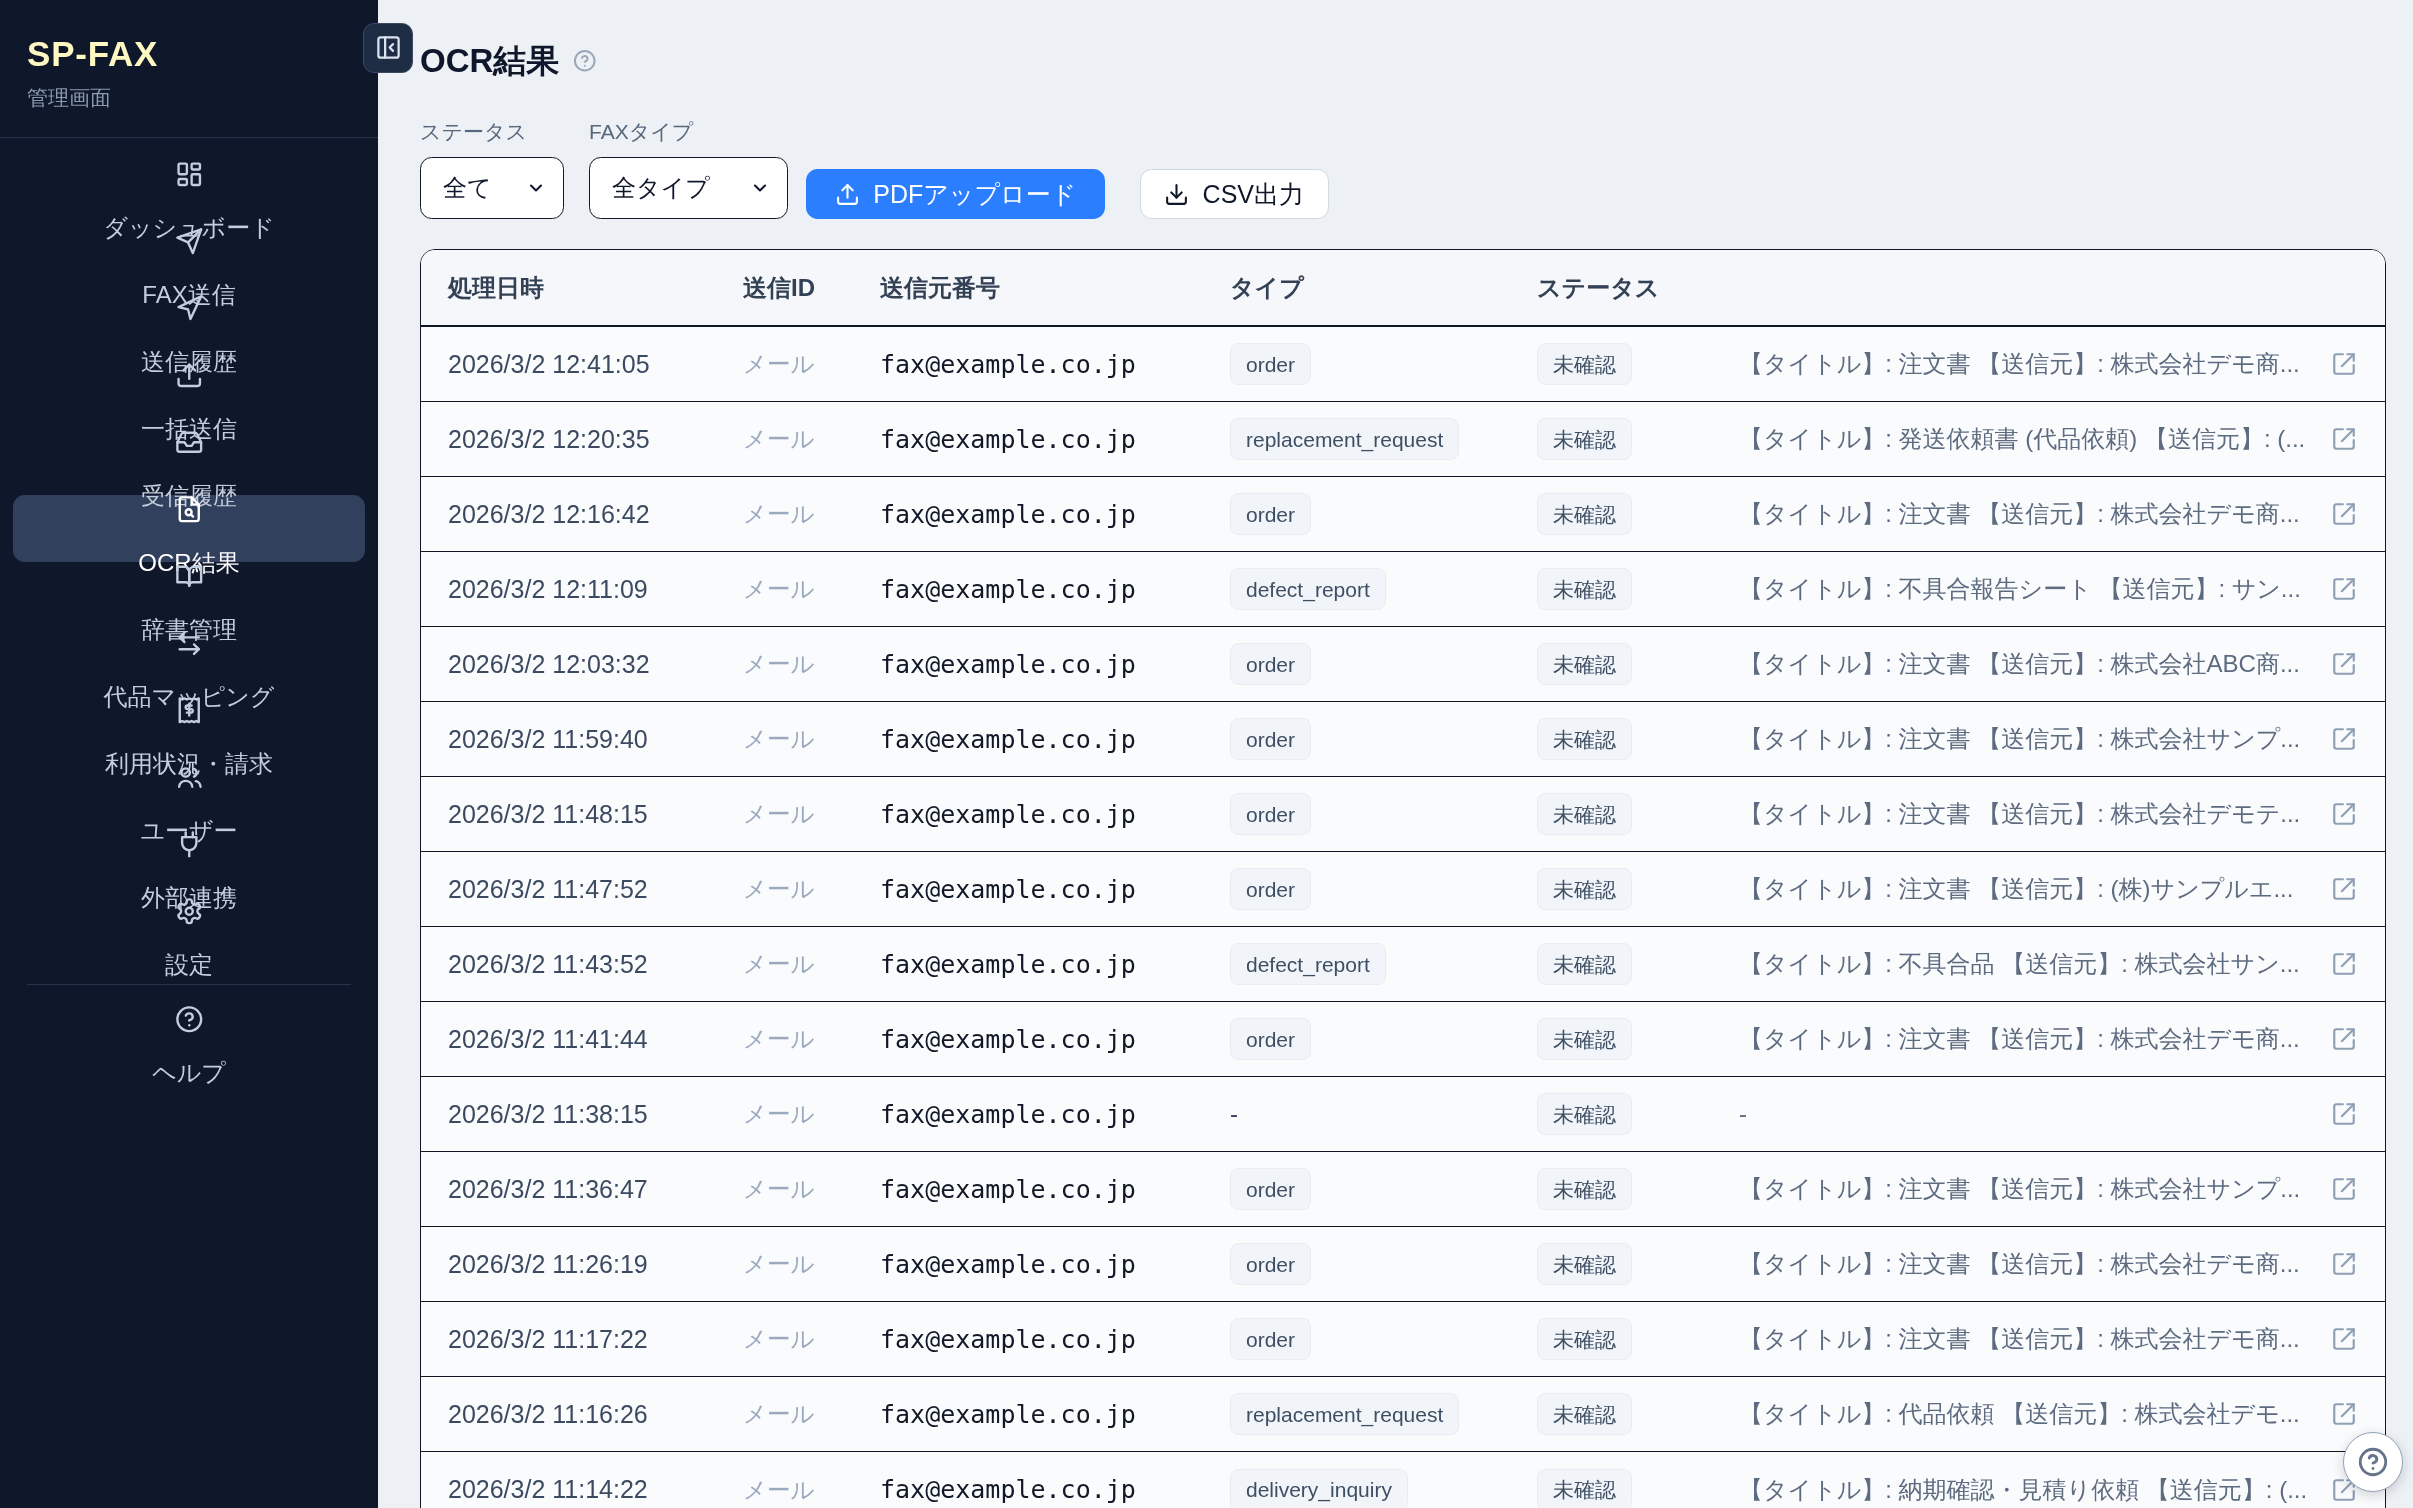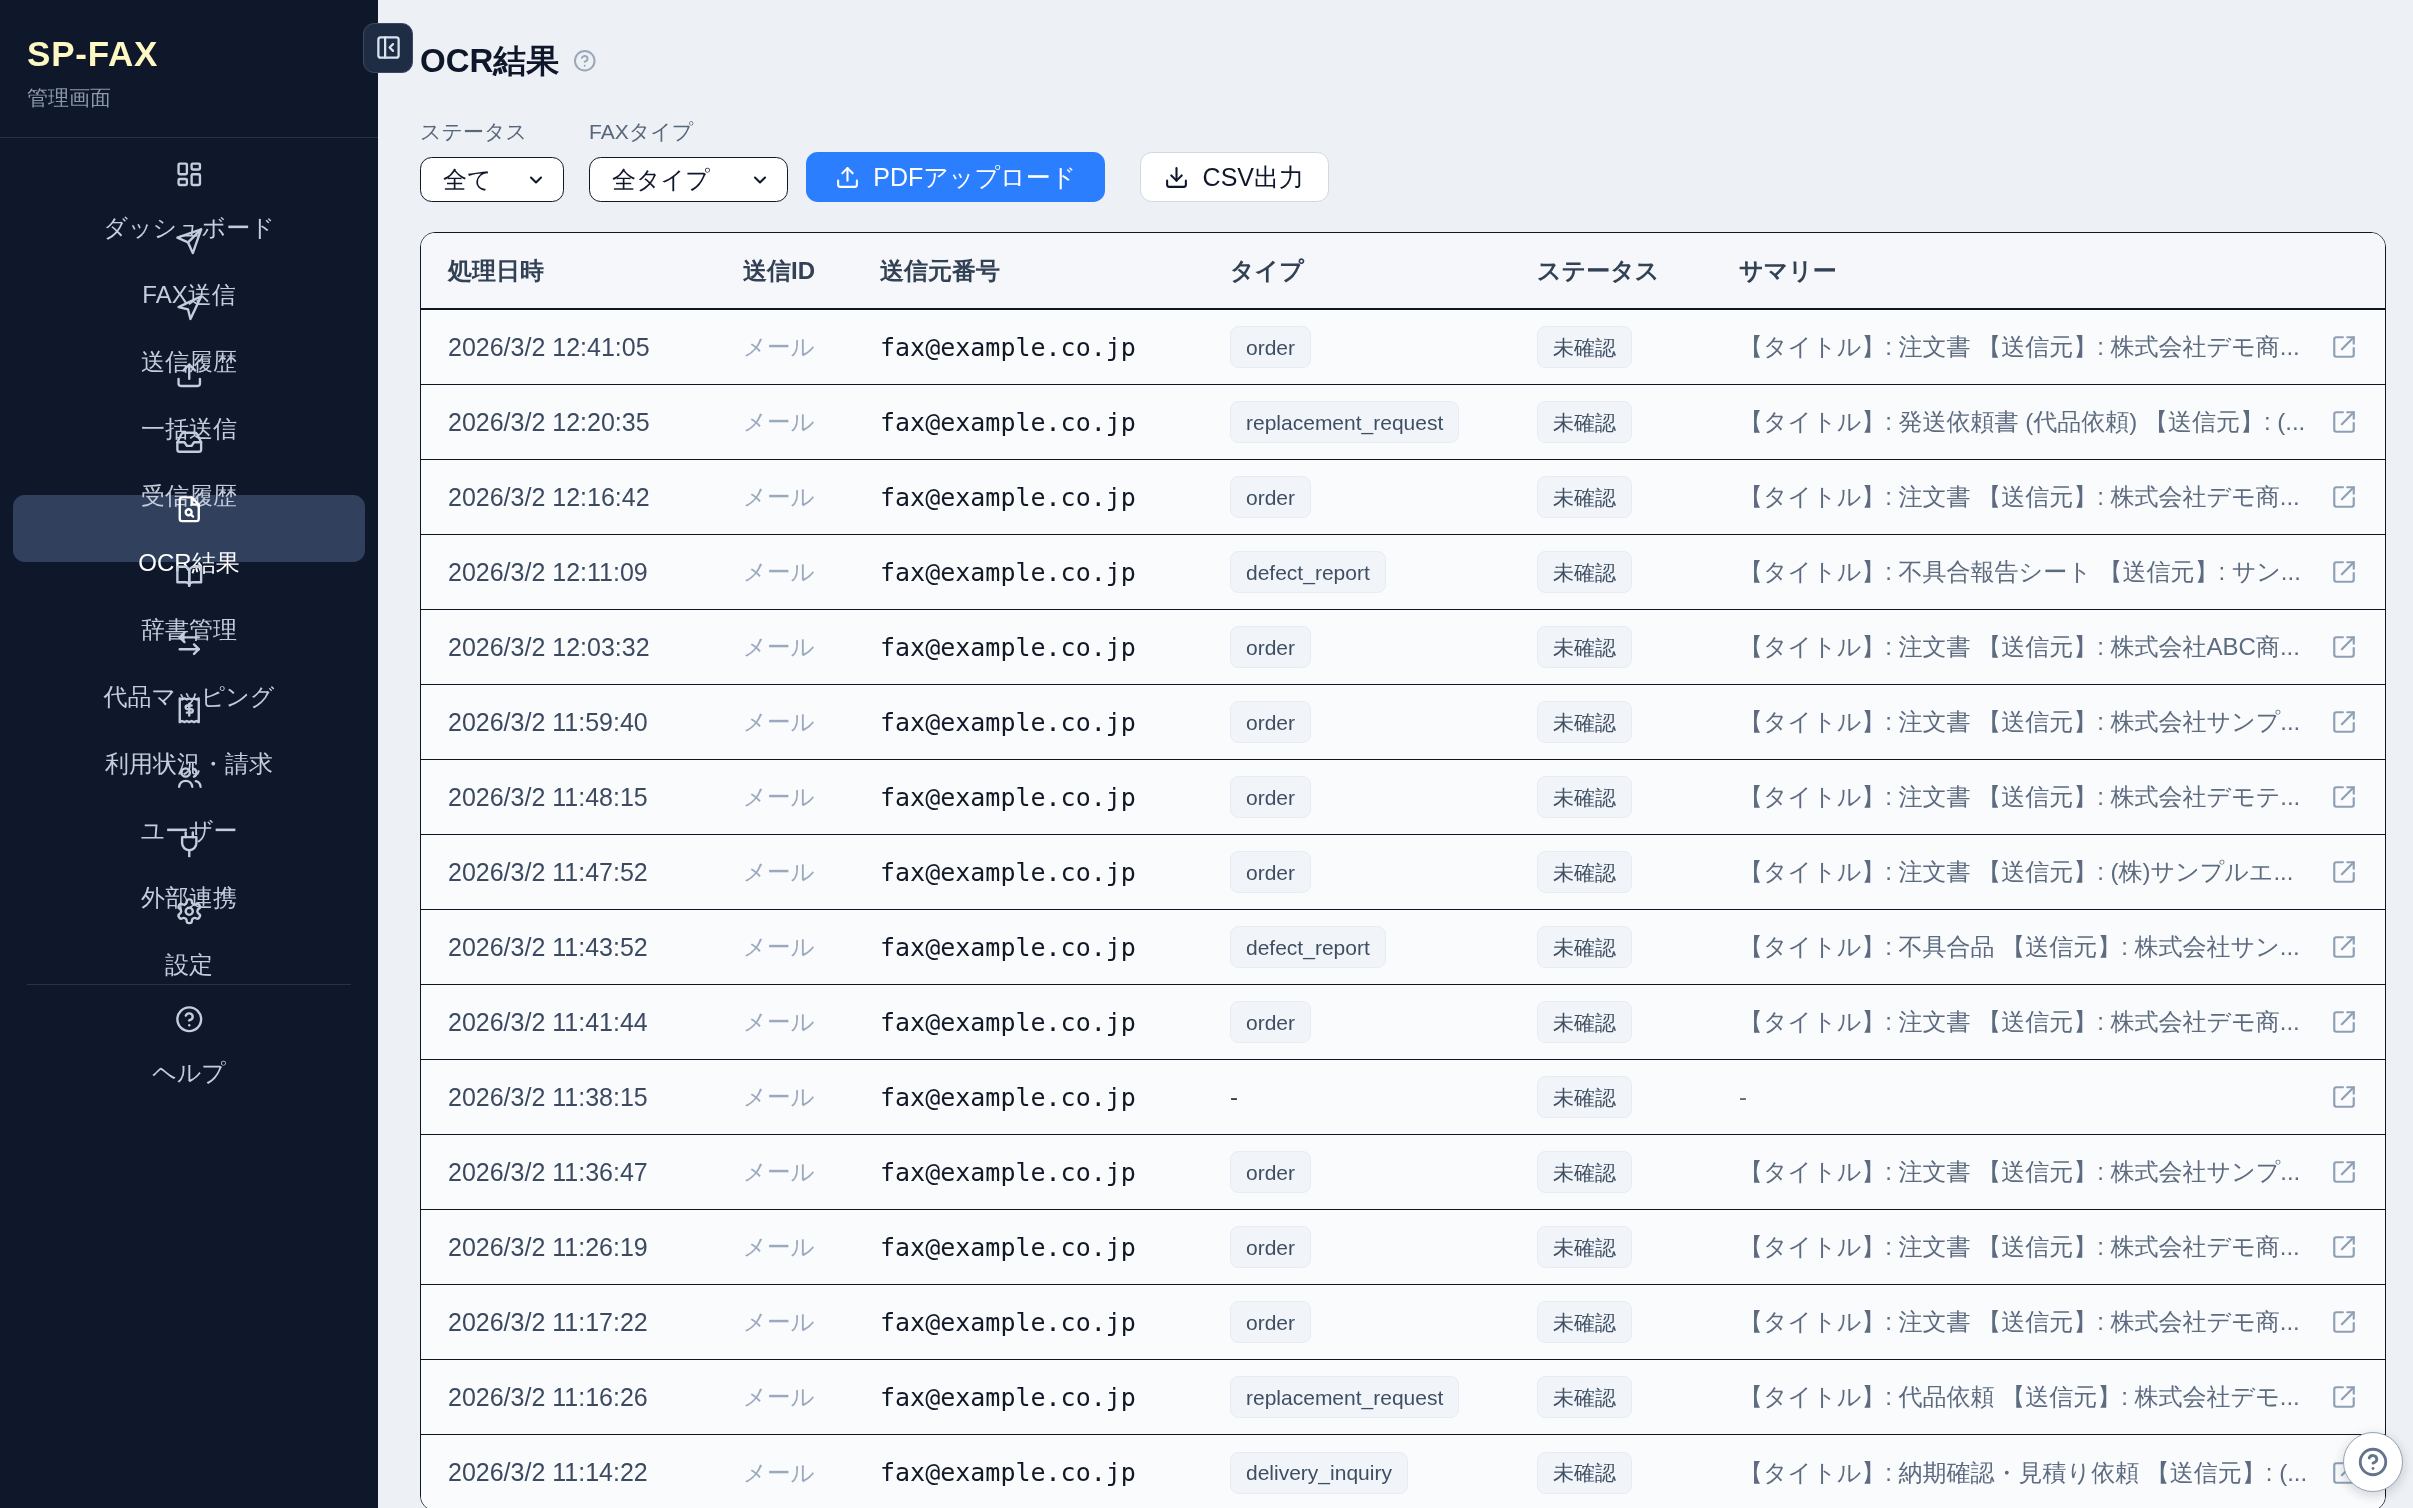--- a/index.html
+++ b/index.html
@@ -45,21 +45,21 @@
   .main { flex:1; padding:32px 0 0 42px; position:relative; }
   .title-row { display:flex; align-items:center; gap:13.4px; margin-top:6.7px; }
   .page-title { font-size:33px; font-weight:700; color:#0f172a; }
   .title-help { color:#9aa7b8; }
   .title-help svg { width:23.5px; height:23.5px; }
 
   .filters { display:flex; align-items:flex-end; margin-top:34px; }
   .filter-group { display:flex; flex-direction:column; }
   .filter-label { font-size:21px; color:#57677c; margin-bottom:11.7px; }
   .select {
-    height:45px; background:#ffffff; border:1.7px solid #0f172a; border-radius:11.7px;
+    height:62px; background:#ffffff; border:1.7px solid #0f172a; border-radius:11.7px;
     display:flex; align-items:center; justify-content:space-between;
     font-size:24px; color:#0f172a; padding:0 17px 0 22px; cursor:pointer; gap:15px;
     font-family:inherit;
   }
   .select svg { width:20px; height:20px; color:#0f172a; }
   .sel-status { width:144px; }
   .sel-type { width:199px; margin-right:0; }
   .g2 { margin-left:25px; }
   .btn {
     height:50px; border-radius:11.7px; display:flex; align-items:center; gap:13.4px;
@@ -335,21 +335,20 @@
     </button>
   </div>
 
   <div class="table-wrap">
     <div class="thead">
       <div class="cell">処理日時</div>
       <div class="cell">送信ID</div>
       <div class="cell">送信元番号</div>
       <div class="cell">タイプ</div>
       <div class="cell">ステータス</div>
-      <div class="cell">サマリー</div>
       <div class="cell"></div>
     </div>
     <div id="table-body">
   <div class="trow">
     <div class="cell c-date">2026/3/2 12:41:05</div>
     <div class="cell c-sender">メール</div>
     <div class="cell c-source">fax@example.co.jp</div>
     <div class="cell c-type"><span class="badge">order</span></div>
     <div class="cell c-status"><span class="badge">未確認</span></div>
     <div class="cell c-summary">【タイトル】: 注文書 【送信元】: 株式会社デモ商...</div>

